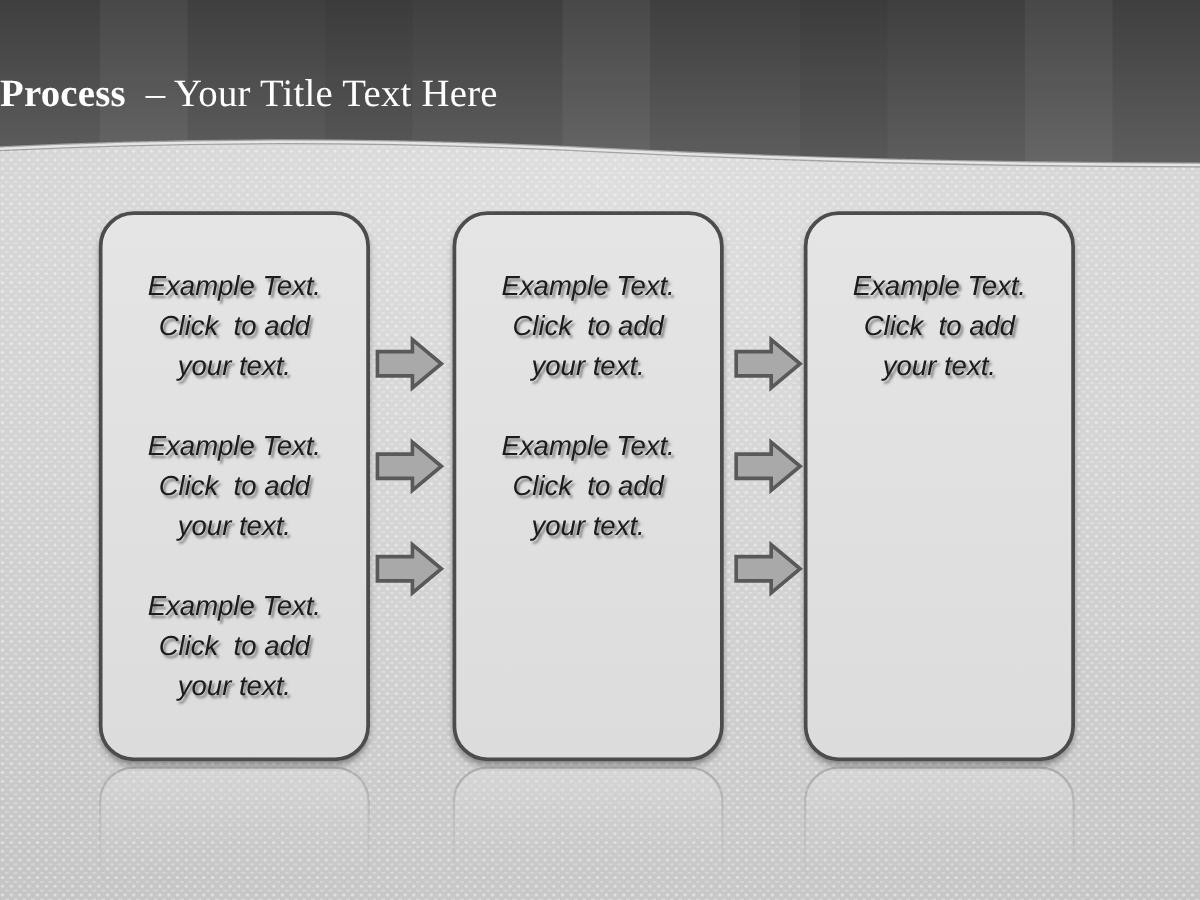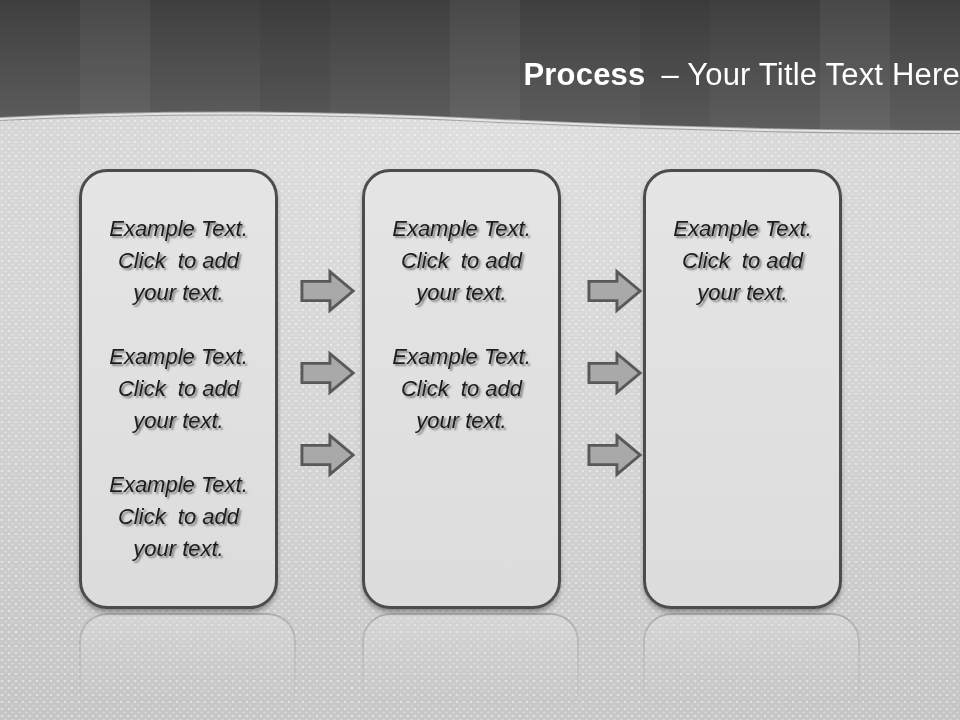--- a/index.html
+++ b/index.html
@@ -13,28 +13,28 @@
     content:"";position:absolute;inset:0;z-index:0;pointer-events:none;
     background-image:
       radial-gradient(2.4px 1.5px at 2px 2px, rgba(255,255,255,.55) 55%, rgba(255,255,255,0) 75%),
       radial-gradient(2.4px 1.5px at 5.5px 5.5px, rgba(250,250,250,.38) 55%, rgba(255,255,255,0) 75%);
     background-size:7px 7px;
     opacity:.8;
   }
   .header-svg{position:absolute;top:0;left:0;z-index:2;display:block;}
   .title{
     position:absolute;top:55px;left:0;width:960px;z-index:3;
-    text-align:right;color:#fff;font-size:31px;line-height:40px;
-    letter-spacing:.2px;white-space:pre;
+    text-align:left;color:#fff;font-size:31px;line-height:40px;
+    letter-spacing:.2px;white-space:pre;font-family:Liberation Serif, serif;
   }
   .title .emph{font-weight:700;margin-right:16px;}
   .title .rest{font-weight:400;}
 
   .pbox{
-    position:absolute;top:169px;height:440px;width:199px;z-index:4;
+    position:absolute;top:169px;height:440px;width:217px;z-index:4;
     box-sizing:border-box;border:3px solid #4c4c4c;border-radius:28px;
     background:linear-gradient(#e5e5e5,#dcdcdc);
     box-shadow:0 4px 5px -1px rgba(60,60,60,.5);
   }
   .pbox.b1{left:79px;}
   .pbox.b2{left:362px;}
   .pbox.b3{left:643px;}
   .pbox-text{
     position:absolute;inset:0;padding-top:41px;text-align:center;
     font-style:italic;font-size:22px;line-height:32px;color:#1c1c1c;

